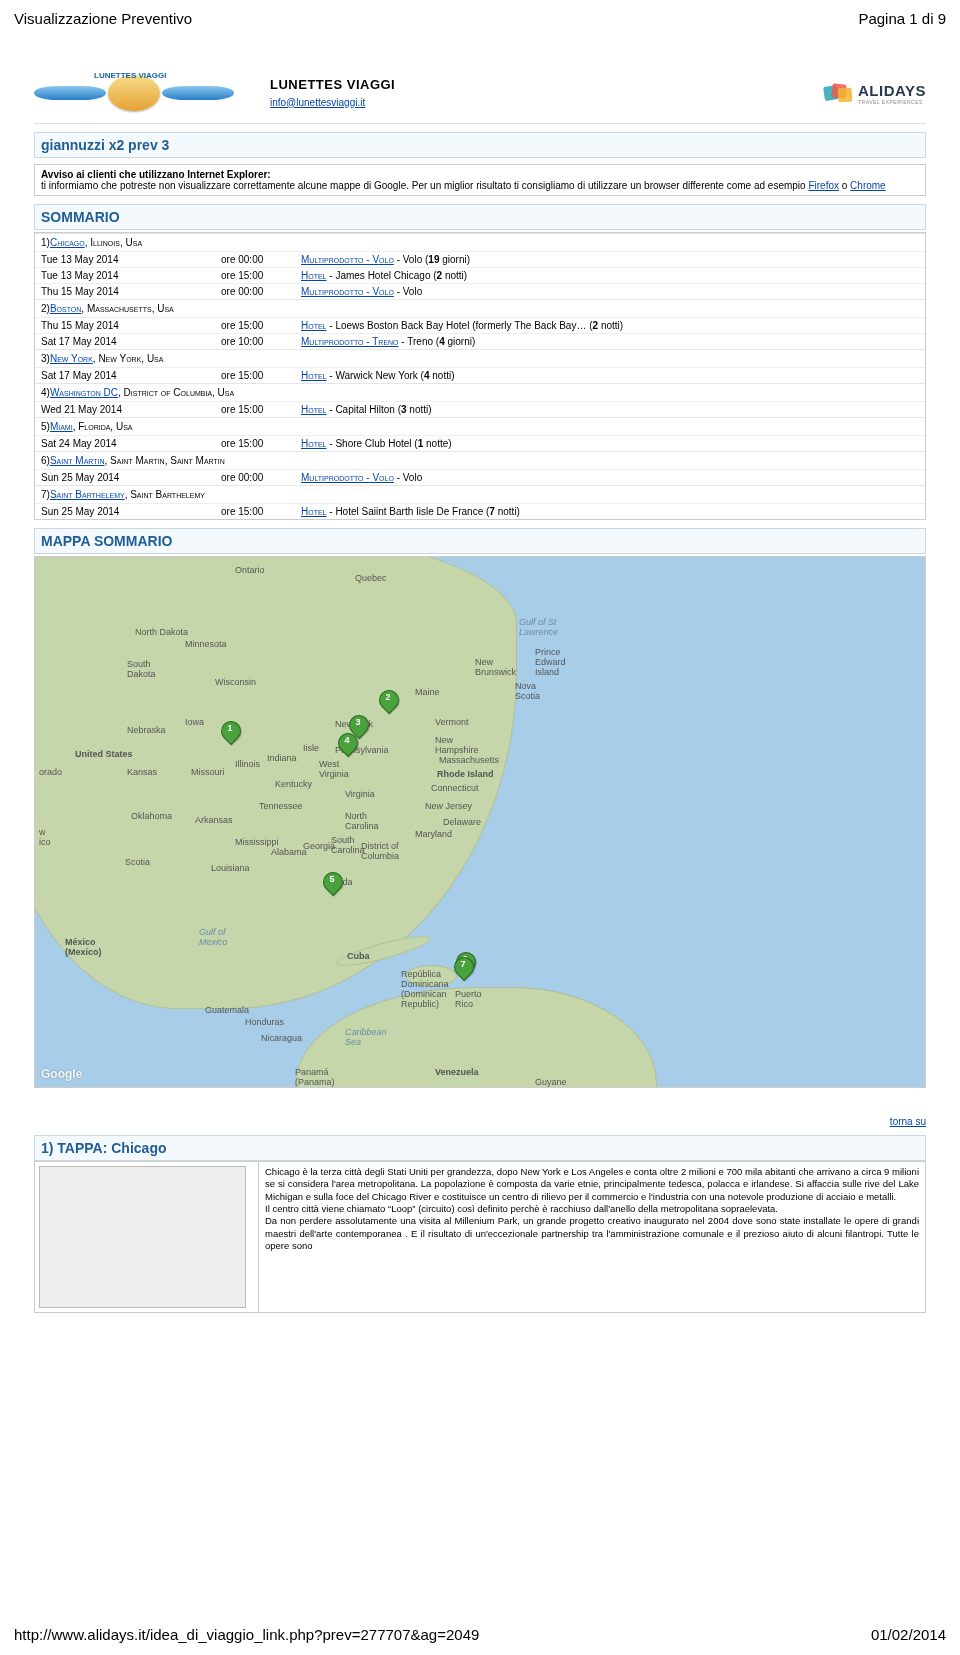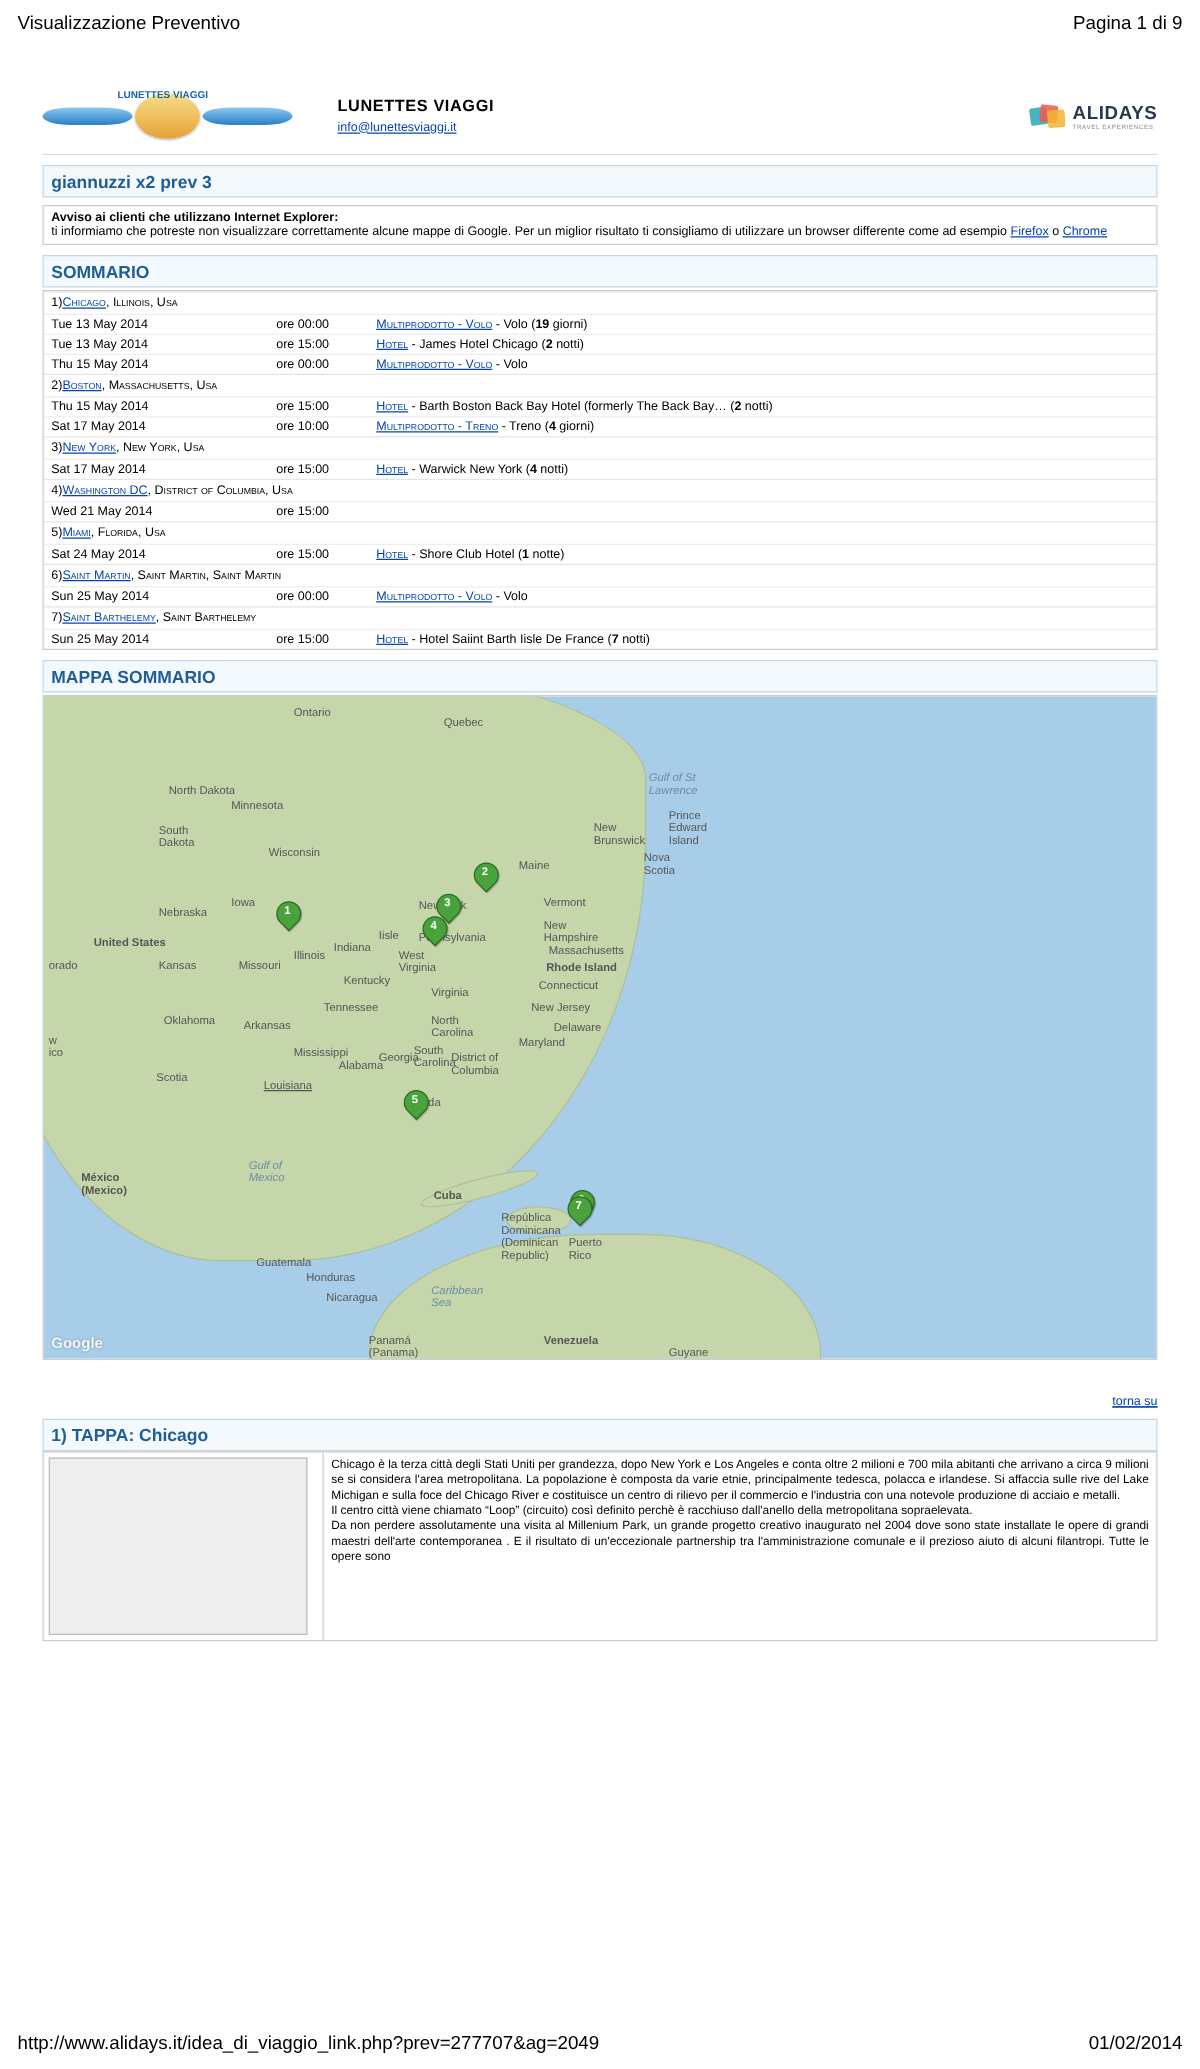--- a/index.html
+++ b/index.html
@@ -119,37 +119,38 @@
         </div>
         <div class="summary-row">
           <div class="c1">Thu 15 May 2014</div>
           <div class="c2">ore 00:00</div>
           <div class="c3"><a class="clink2">Multiprodotto - Volo</a><span> - Volo</span><b></b><span></span></div>
         </div>
         <div class="city-row"><span>2)</span><a class="clink">Boston</a><span class="suffix">, Massachusetts, Usa</span></div>
         <div class="summary-row">
           <div class="c1">Thu 15 May 2014</div>
           <div class="c2">ore 15:00</div>
-          <div class="c3"><a class="clink2">Hotel</a><span> - Barth Boston Back Bay Hotel (formerly The Back Bay… (</span><b>2</b><span> notti)</span></div>
+          <div class="c3"><a class="clink2">Hotel</a><span> - Loews Boston Back Bay Hotel (formerly The Back Bay… (</span><b>2</b><span> notti)</span></div>
         </div>
         <div class="summary-row">
           <div class="c1">Sat 17 May 2014</div>
           <div class="c2">ore 10:00</div>
           <div class="c3"><a class="clink2">Multiprodotto - Treno</a><span> - Treno (</span><b>4</b><span> giorni)</span></div>
         </div>
         <div class="city-row"><span>3)</span><a class="clink">New York</a><span class="suffix">, New York, Usa</span></div>
         <div class="summary-row">
           <div class="c1">Sat 17 May 2014</div>
           <div class="c2">ore 15:00</div>
           <div class="c3"><a class="clink2">Hotel</a><span> - Warwick New York (</span><b>4</b><span> notti)</span></div>
         </div>
         <div class="city-row"><span>4)</span><a class="clink">Washington DC</a><span class="suffix">, District of Columbia, Usa</span></div>
         <div class="summary-row">
           <div class="c1">Wed 21 May 2014</div>
           <div class="c2">ore 15:00</div>
+          <div class="c3"><a class="clink2">Hotel</a><span> - Capital Hilton (</span><b>3</b><span> notti)</span></div>
         </div>
         <div class="city-row"><span>5)</span><a class="clink">Miami</a><span class="suffix">, Florida, Usa</span></div>
         <div class="summary-row">
           <div class="c1">Sat 24 May 2014</div>
           <div class="c2">ore 15:00</div>
           <div class="c3"><a class="clink2">Hotel</a><span> - Shore Club Hotel (</span><b>1</b><span> notte)</span></div>
         </div>
         <div class="city-row"><span>6)</span><a class="clink">Saint Martin</a><span class="suffix">, Saint Martin, Saint Martin</span></div>
         <div class="summary-row">
           <div class="c1">Sun 25 May 2014</div>
@@ -190,21 +191,21 @@
           <div class="mlabel" style="left: 232px; top: 196px;">Indiana</div>
           <div class="mlabel" style="left: 268px; top: 186px;">Iisle</div>
           <div class="mlabel" style="left: 240px; top: 222px;">Kentucky</div>
           <div class="mlabel" style="left: 224px; top: 244px;">Tennessee</div>
           <div class="mlabel" style="left: 96px; top: 254px;">Oklahoma</div>
           <div class="mlabel" style="left: 160px; top: 258px;">Arkansas</div>
           <div class="mlabel" style="left: 200px; top: 280px;">Mississippi</div>
           <div class="mlabel" style="left: 236px; top: 290px;">Alabama</div>
           <div class="mlabel" style="left: 268px; top: 284px;">Georgia</div>
           <div class="mlabel" style="left: 90px; top: 300px;">Scotia</div>
-          <div class="mlabel" style="left: 176px; top: 306px; text-decoration: underline;">Louisiana</div>
+          <div class="mlabel" style="left: 176px; top: 306px;">Louisiana</div>
           <div class="mlabel" style="left: 290px; top: 320px;">Florida</div>
           <div class="mlabel" style="left: 284px; top: 202px;">West<br>Virginia</div>
           <div class="mlabel" style="left: 310px; top: 232px;">Virginia</div>
           <div class="mlabel" style="left: 310px; top: 254px;">North<br>Carolina</div>
           <div class="mlabel" style="left: 296px; top: 278px;">South<br>Carolina</div>
           <div class="mlabel" style="left: 326px; top: 284px;">District of<br>Columbia</div>
           <div class="mlabel" style="left: 300px; top: 188px;">Pennsylvania</div>
           <div class="mlabel" style="left: 300px; top: 162px;">New York</div>
           <div class="mlabel" style="left: 380px; top: 130px;">Maine</div>
           <div class="mlabel" style="left: 400px; top: 160px;">Vermont</div>

